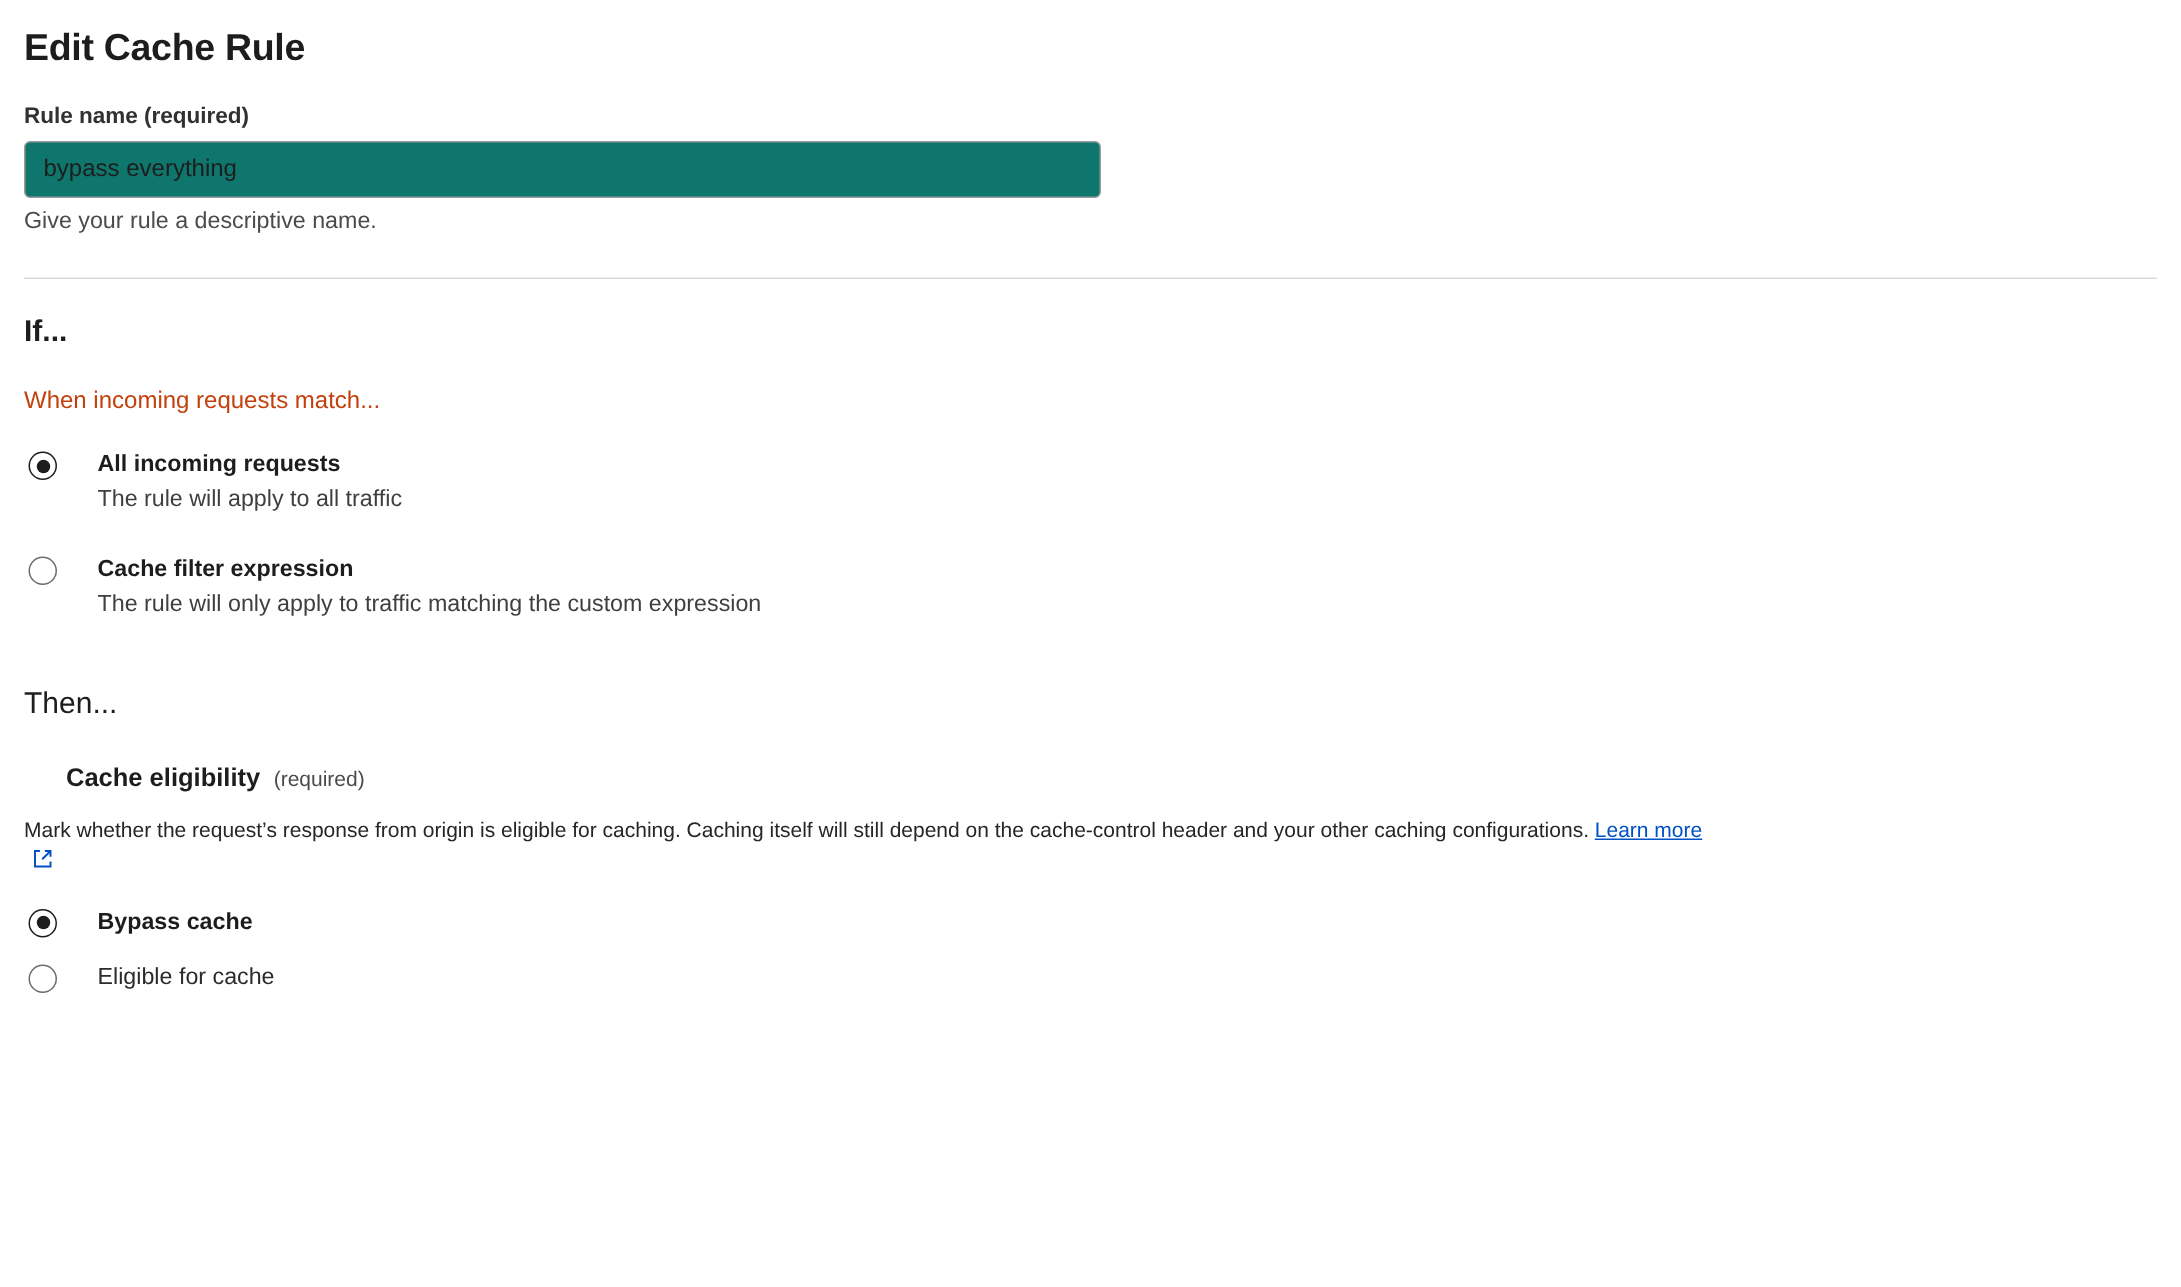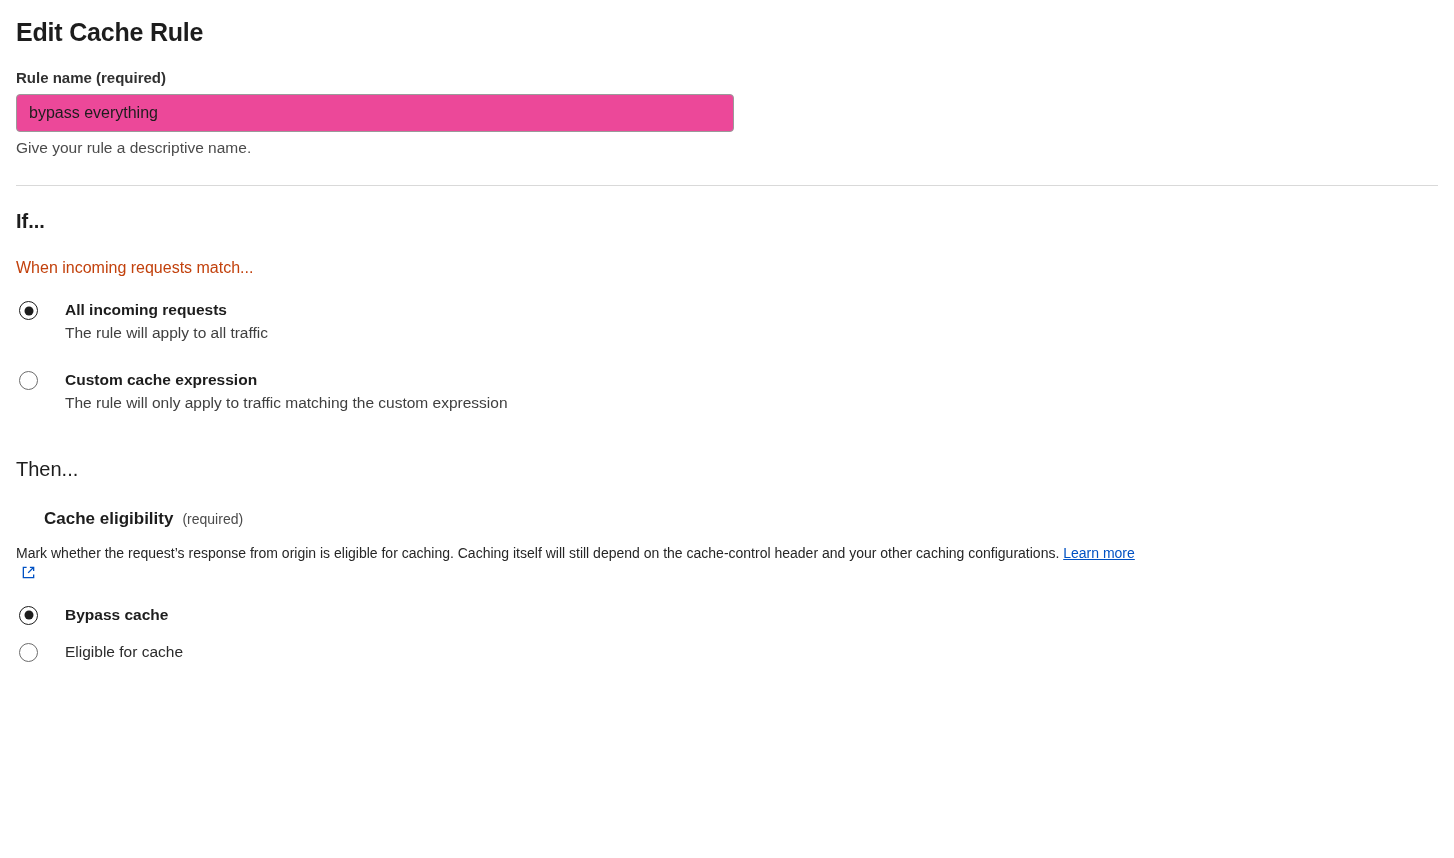--- a/index.html
+++ b/index.html
@@ -34,21 +34,21 @@
   }
   .text-input {
     width: 718px;
     height: 38px;
     border: 1px solid #9a9a9a;
     border-radius: 4px;
     padding: 0 12px;
     font-size: 16px;
     font-family: "Liberation Sans", sans-serif;
     color: #1d1d1d;
-    background: #ec4899;
+    background: #0f766e;
     display: block;
   }
   .help-text {
     font-size: 15.5px;
     color: #4b4b4b;
     margin-top: 7px;
   }
   .divider {
     border: none;
     border-top: 1px solid #d9d9d9;
@@ -190,21 +190,21 @@
       <span class="radio checked"></span>
       <span class="radio-texts">
         <span class="radio-title" style="display:block">All incoming requests</span>
         <span class="radio-desc" style="display:block">The rule will apply to all traffic</span>
       </span>
     </div>
 
     <div class="radio-row" style="margin-top:26px">
       <span class="radio"></span>
       <span class="radio-texts">
-        <span class="radio-title" style="display:block">Custom cache expression</span>
+        <span class="radio-title" style="display:block">Cache filter expression</span>
         <span class="radio-desc" style="display:block">The rule will only apply to traffic matching the custom expression</span>
       </span>
     </div>
 
   </div>
 
   <h2 class="then-heading">Then...</h2>
 
   <div class="req-heading">
     <span class="main">Cache eligibility</span>

